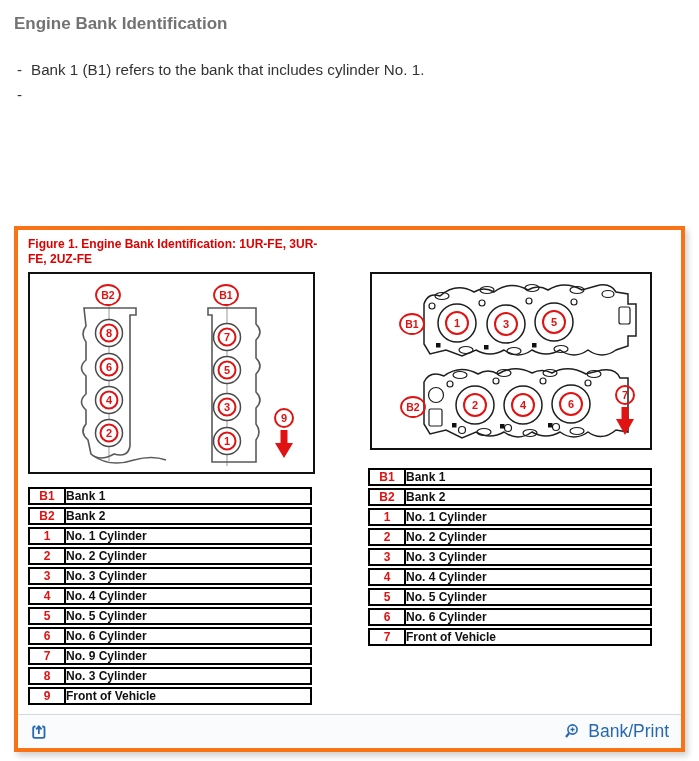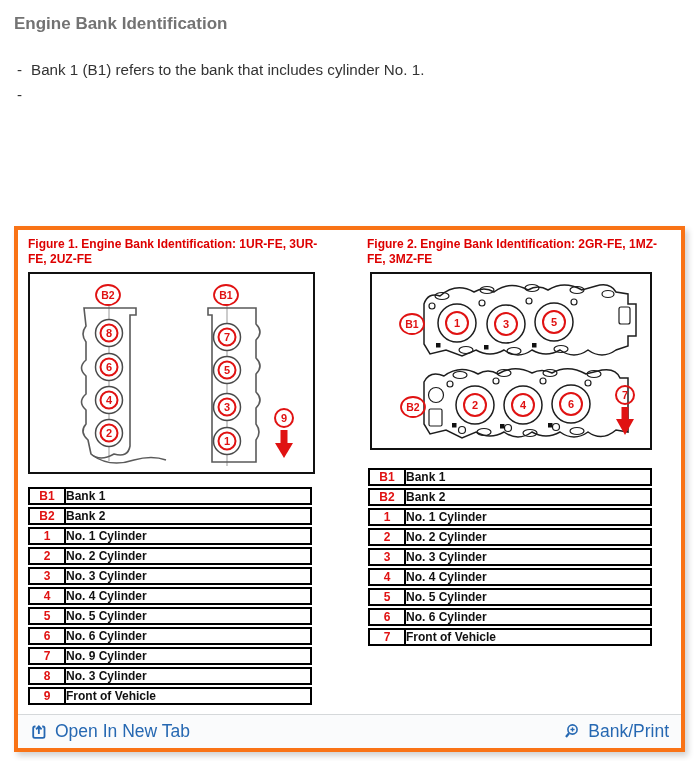--- a/index.html
+++ b/index.html
@@ -54,21 +54,20 @@
     <span>Bank 1 (B1) refers to the bank that includes cylinder No. 1.</span>
   </div>
   <div class="bullet">
     <span class="dash">-</span>
   </div>
 </div>
 
 <div class="panel">
 
   <div class="caption caption-1">Figure 1. Engine Bank Identification: 1UR-FE, 3UR-FE, 2UZ-FE</div>
-  <div class="caption caption-2">Figure 2. Engine Bank Identification: 2GR-FE, 1MZ-FE, 3MZ-FE</div>
 
   <div class="figbox figbox-1">
     <svg width="283" height="198" viewBox="0 0 283 198">
 
       <line x1="79" y1="31" x2="79" y2="187" stroke="#999" stroke-width="1"></line>
       <line x1="197" y1="31" x2="197" y2="192" stroke="#999" stroke-width="1"></line>
 
       <path class="gray-line" stroke-width="1.6" d="M54,34 L106,34 L106,41 L100,41 L100,172 Q98,184 84,180 Q70,188 61,180 L58,166 Q49,158 56,150 L56,136 Q47,128 56,120 L56,102 Q47,94 56,86 L56,68 Q50,60 56,52 Z"></path>
       <path class="gray-line" stroke-width="1.4" d="M62,181 Q80,194 104,186 Q122,181 136,186"></path>
 
@@ -314,21 +313,20 @@
         <span class="llabel">Front of Vehicle</span>
       </div>
   </div>
 
   <div class="panel-footer">
     <a class="flink">
       <svg width="18" height="18" viewBox="0 0 18 18">
         <path d="M5.5,3.5 H4.8 A1.6,1.6 0 0 0 3.2,5.1 V13.2 A1.6,1.6 0 0 0 4.8,14.8 H12.9 A1.6,1.6 0 0 0 14.5,13.2 V5.1 A1.6,1.6 0 0 0 12.9,3.5 H12.2" fill="none" stroke="#2668b2" stroke-width="1.8"></path>
         <path d="M8.85,11 V3.6 M6.1,6.3 L8.85,3.4 L11.6,6.3" fill="none" stroke="#2668b2" stroke-width="1.8"></path>
       </svg>
-      <span>Open In New Tab</span>
     </a>
     <a class="flink">
       <svg width="18" height="18" viewBox="0 0 18 18">
         <circle cx="9.5" cy="6.5" r="4.6" fill="none" stroke="#2668b2" stroke-width="1.6"></circle>
         <line x1="9.5" y1="4.4" x2="9.5" y2="8.6" stroke="#2668b2" stroke-width="1.4"></line>
         <line x1="7.4" y1="6.5" x2="11.6" y2="6.5" stroke="#2668b2" stroke-width="1.4"></line>
         <line x1="6" y1="10.2" x2="3" y2="14" stroke="#2668b2" stroke-width="2.2"></line>
       </svg>
       <span>Bank/Print</span>
     </a>

